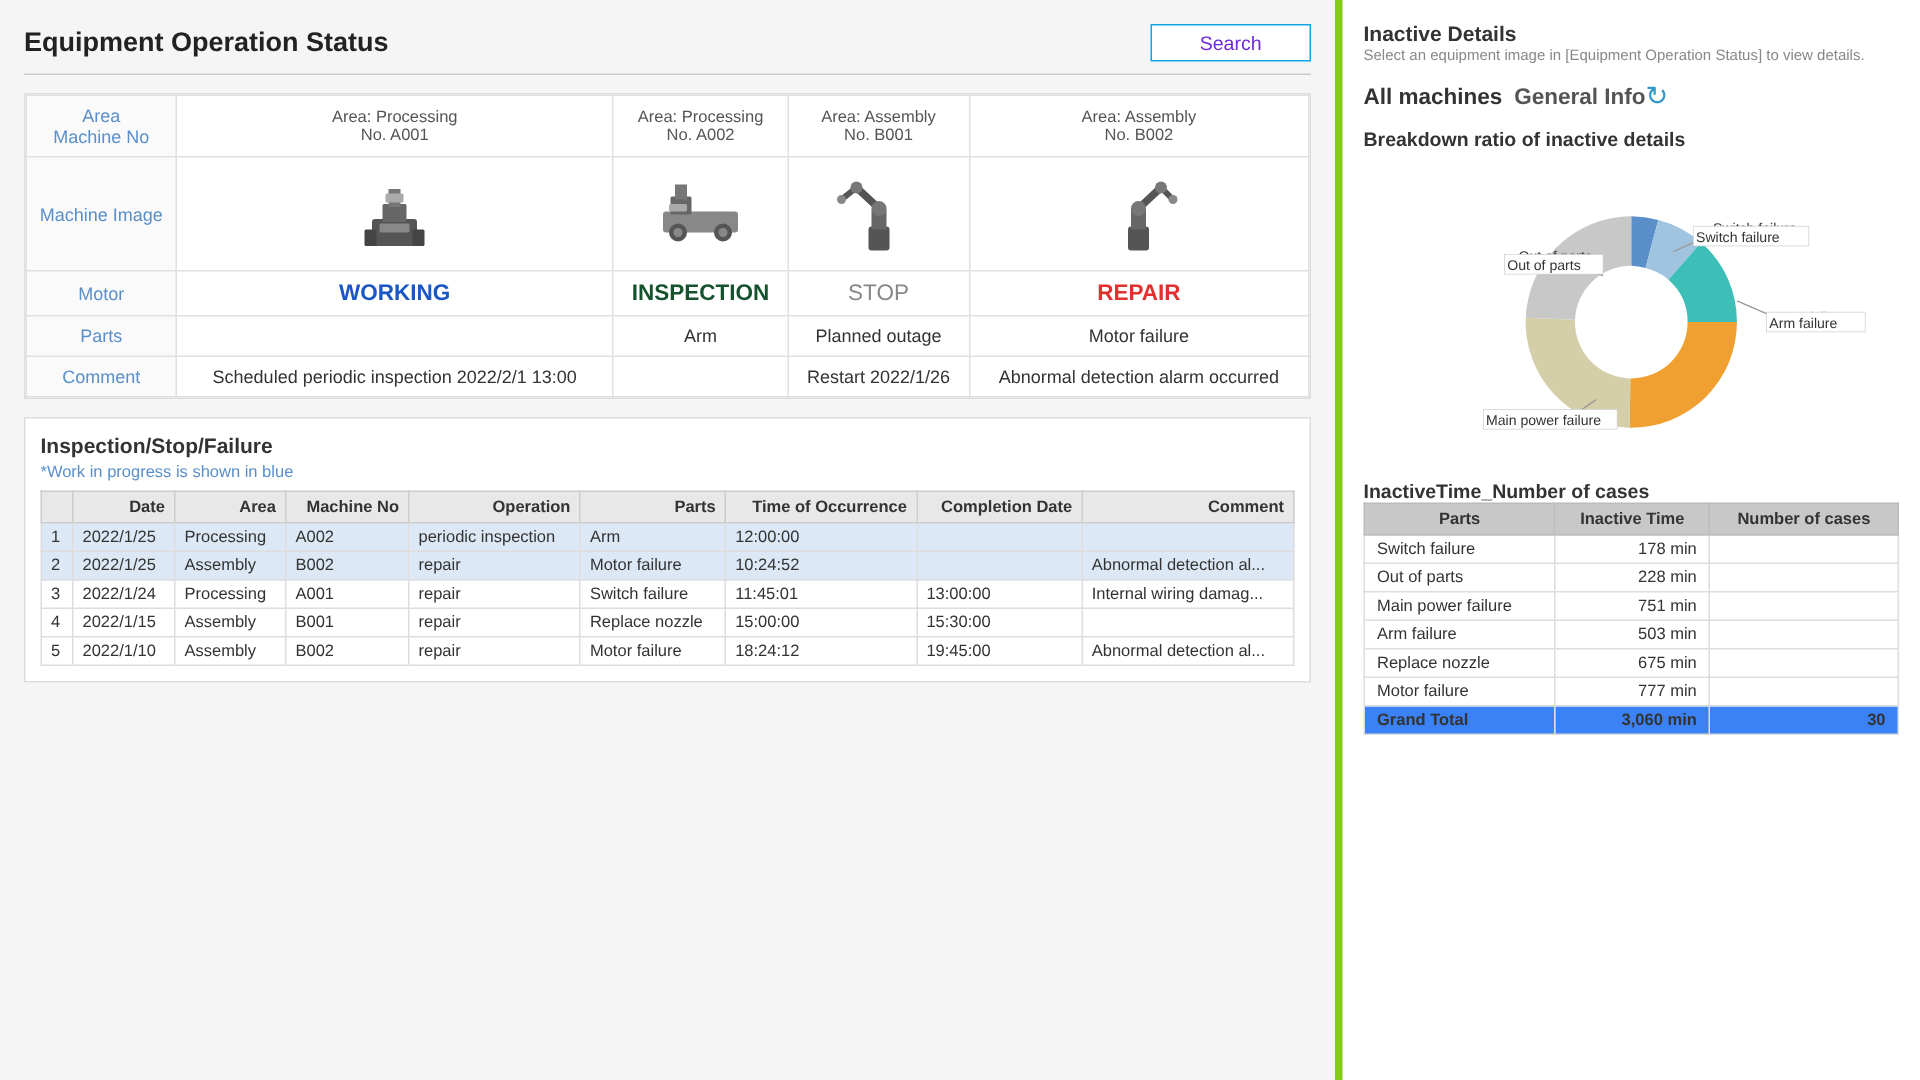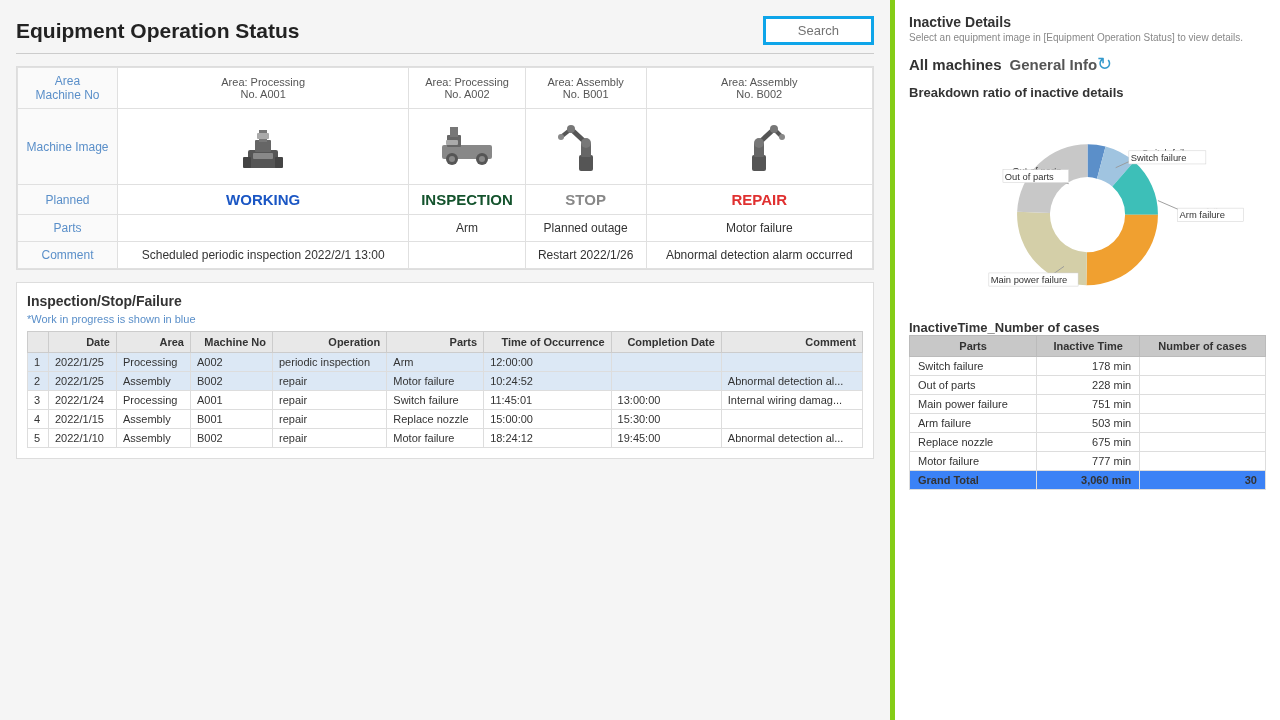--- a/index.html
+++ b/index.html
@@ -3,31 +3,31 @@
   <meta charset="utf-8">
   <style>
     * { margin: 0; padding: 0; box-sizing: border-box; }
     body { font-family: 'Segoe UI', Arial, sans-serif; font-size: 12px; background: #f5f5f5; color: #333; width: 1280px; height: 720px; overflow: hidden; display: flex; }
 
     .left-panel { flex: 1; padding: 16px; display: flex; flex-direction: column; gap: 12px; }
     .right-panel { width: 390px; background: #fff; border-left: 5px solid #84cc16; padding: 14px; display: flex; flex-direction: column; gap: 10px; }
 
     
     .header-row { display: flex; align-items: center; justify-content: space-between; border-bottom: 1px solid #ccc; padding-bottom: 8px; }
-    .page-title { font-size: 21px; font-weight: 600; color: #222; }
-    .search-btn { border: 3px solid #0ea5e9; background: #fff; padding: 4px 32px; cursor: pointer; font-size: 13px; color: #737373; }
+    .page-title { font-size: 18px; font-weight: 600; color: #222; }
+    .search-btn { border: 1px solid #0ea5e9; background: #fff; padding: 4px 32px; cursor: pointer; font-size: 13px; color: #6d28d9; }
 
     
     .equipment-grid { background: #fff; border: 1px solid #ddd; }
     .eq-table { width: 100%; border-collapse: collapse; }
     .eq-table td { border: 1px solid #e0e0e0; text-align: center; padding: 6px 4px; vertical-align: middle; }
     .eq-table .label-col { color: #5a8fc9; font-weight: 500; width: 100px; background: #fafafa; }
     .status-working { color: #1a56c4; font-weight: 700; font-size: 15px; }
     .status-inspection { color: #14532d; font-weight: 700; font-size: 15px; }
-    .status-stop { color: #888; font-weight: 700; font-size: 15px; }
+    .status-stop { color: #888; font-weight: 400; font-size: 15px; }
     .status-repair { color: #e03030; font-weight: 700; font-size: 15px; }
     .area-header { font-size: 11px; color: #555; }
     .machine-no { font-size: 11px; color: #555; }
 
     
     .machine-icon { width: 70px; height: 60px; }
 
     
     .bottom-section { background: #fff; border: 1px solid #ddd; padding: 10px; }
     .section-title { font-size: 14px; font-weight: 600; margin-bottom: 4px; }
@@ -137,21 +137,21 @@
               <rect x="30" y="28" width="10" height="14" fill="#666" rx="1"></rect>
               <line x1="35" y1="28" x2="50" y2="14" stroke="#555" stroke-width="5" stroke-linecap="round"></line>
               <line x1="50" y1="14" x2="58" y2="22" stroke="#555" stroke-width="4" stroke-linecap="round"></line>
               <circle cx="35" cy="28" r="5" fill="#777"></circle>
               <circle cx="50" cy="14" r="4" fill="#777"></circle>
               <circle cx="58" cy="22" r="3" fill="#888"></circle>
             </svg>
           </td>
         </tr>
         <tr>
-          <td class="label-col">Planned</td>
+          <td class="label-col">Motor</td>
           <td><span class="status-working">WORKING</span></td>
           <td><span class="status-inspection">INSPECTION</span></td>
           <td><span class="status-stop">STOP</span></td>
           <td><span class="status-repair">REPAIR</span></td>
         </tr>
         <tr>
           <td class="label-col">Parts</td>
           <td><span></span></td>
           <td><span>Arm</span></td>
           <td><span>Planned outage</span></td>

